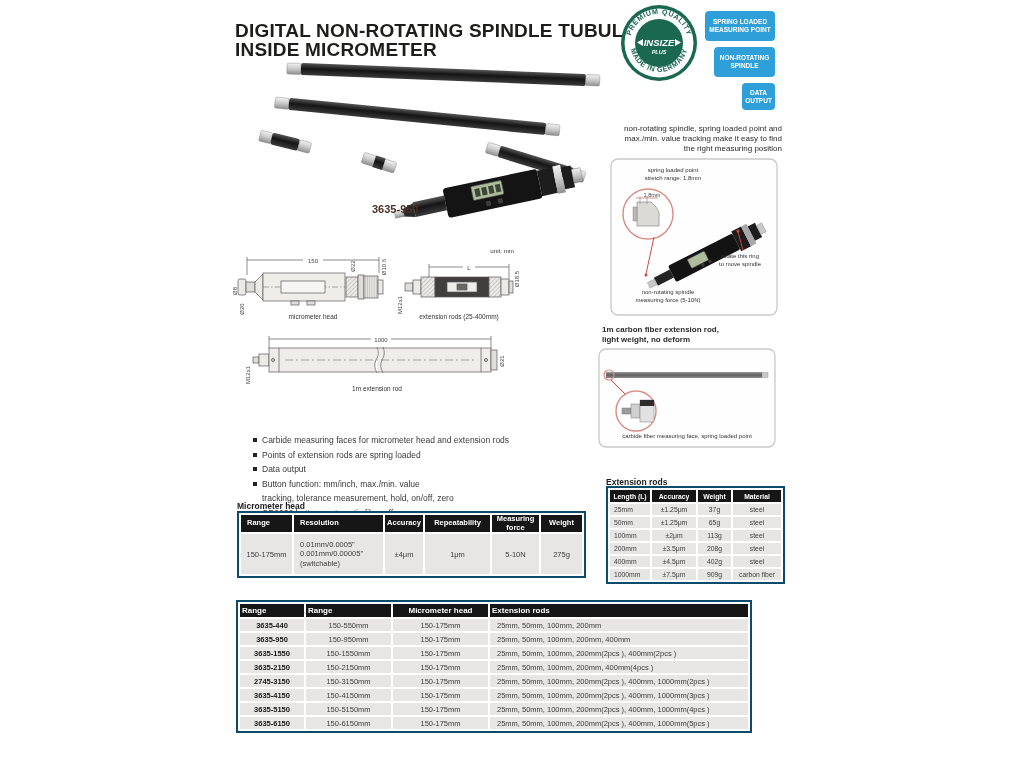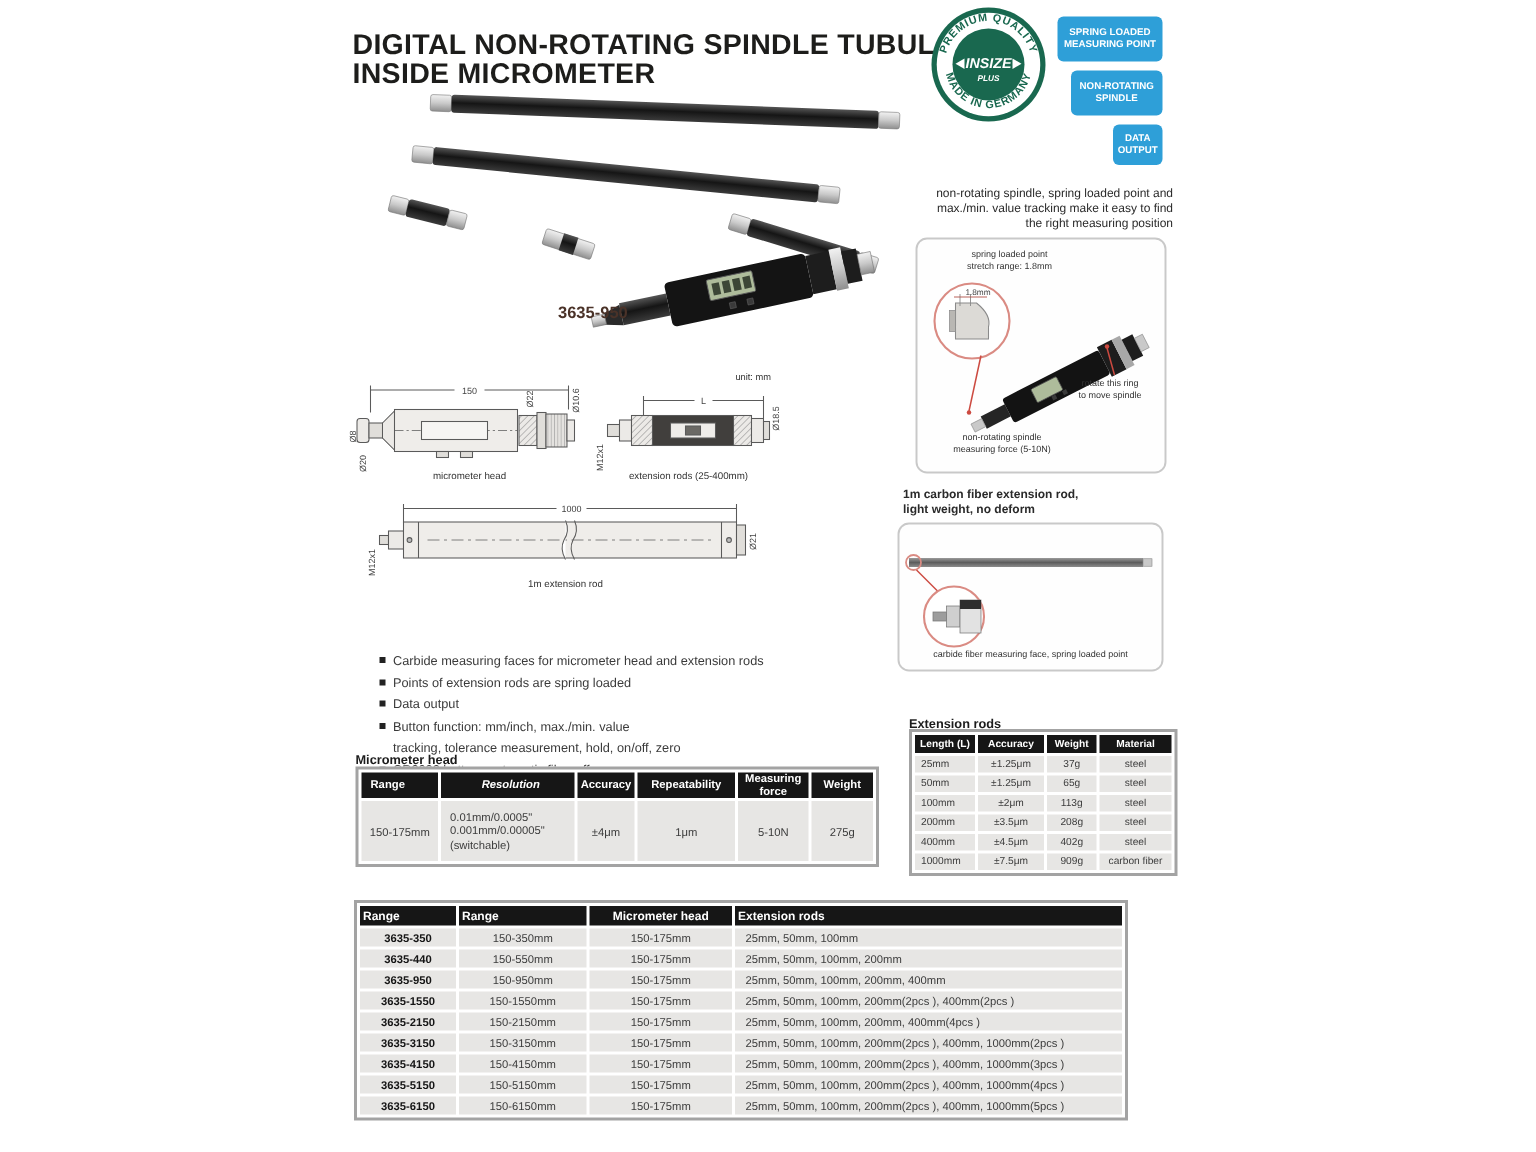--- a/index.html
+++ b/index.html
@@ -27,21 +27,21 @@
   .features{left:237px;top:417px;width:345px;list-style:none;margin:16px;padding:0;}
   .features li{display:flex;font-size:8.5px;line-height:14.6px;color:#3a3a3a;}
   .features .bullet{flex:0 0 4px;width:4px;height:4px;background:#222;margin:5px 5px 0 0;}
   .features .ftxt{white-space:pre-line;}
 
   .sec-label{font-size:8.5px;font-weight:bold;color:#1c1c1c;}
   .lbl-head{left:237px;top:501px;}
   .lbl-rods{left:606px;top:477px;}
 
   table.dtable{border-collapse:separate;border-spacing:2px;background:#fff;
-               border:2px solid #a3a3a3;table-layout:fixed;}
+               border:2px solid #0c4a6e;table-layout:fixed;}
   table.dtable th{background:#161616;color:#fff;font-weight:bold;padding:0 2px;}
   table.dtable td{background:#e7e6e4;color:#3c3c3c;text-align:center;padding:0 2px;overflow:hidden;}
 
   .headtbl{left:237px;top:511px;}
   .headtbl th{font-size:7.5px;height:17px;white-space:pre-line;line-height:8.5px;}
   .headtbl td{font-size:7.5px;height:40px;}
   .headtbl td.res{text-align:left;padding-left:6px;white-space:pre-line;line-height:9.5px;}
 
   .rodstbl{left:606px;top:486px;}
   .rodstbl th{font-size:6.8px;height:12px;}
@@ -345,21 +345,21 @@
         <col style="width:51px">
         <col style="width:89px">
         <col style="width:38px">
         <col style="width:65px">
         <col style="width:47px">
         <col style="width:41px">
       </colgroup>
     <thead>
       <tr>
         <th style="text-align:left;padding-left:6px;">Range</th>
-        <th style="text-align:center;padding-left:6px;font-style:italic;">Resolution</th>
+        <th style="text-align:left;padding-left:6px;">Resolution</th>
         <th>Accuracy</th>
         <th>Repeatability</th>
         <th>Measuring
 force</th>
         <th>Weight</th>
       </tr>
     </thead>
     <tbody>
       <tr>
         <td>150-175mm</td>
@@ -440,26 +440,20 @@
     <thead>
       <tr>
         <th>Range</th>
         <th>Range</th>
         <th class="center">Micrometer head</th>
         <th>Extension rods</th>
       </tr>
     </thead>
     <tbody>
         <tr>
-          <td class="c0">3635-350</td>
-          <td>150-350mm</td>
-          <td>150-175mm</td>
-          <td>25mm, 50mm, 100mm</td>
-        </tr>
-        <tr>
           <td class="c0">3635-440</td>
           <td>150-550mm</td>
           <td>150-175mm</td>
           <td>25mm, 50mm, 100mm, 200mm</td>
         </tr>
         <tr>
           <td class="c0">3635-950</td>
           <td>150-950mm</td>
           <td>150-175mm</td>
           <td>25mm, 50mm, 100mm, 200mm, 400mm</td>
@@ -470,21 +464,21 @@
           <td>150-175mm</td>
           <td>25mm, 50mm, 100mm, 200mm(2pcs ), 400mm(2pcs )</td>
         </tr>
         <tr>
           <td class="c0">3635-2150</td>
           <td>150-2150mm</td>
           <td>150-175mm</td>
           <td>25mm, 50mm, 100mm, 200mm, 400mm(4pcs )</td>
         </tr>
         <tr>
-          <td class="c0">3635-3150</td>
+          <td class="c0">2745-3150</td>
           <td>150-3150mm</td>
           <td>150-175mm</td>
           <td>25mm, 50mm, 100mm, 200mm(2pcs ), 400mm, 1000mm(2pcs )</td>
         </tr>
         <tr>
           <td class="c0">3635-4150</td>
           <td>150-4150mm</td>
           <td>150-175mm</td>
           <td>25mm, 50mm, 100mm, 200mm(2pcs ), 400mm, 1000mm(3pcs )</td>
         </tr>

